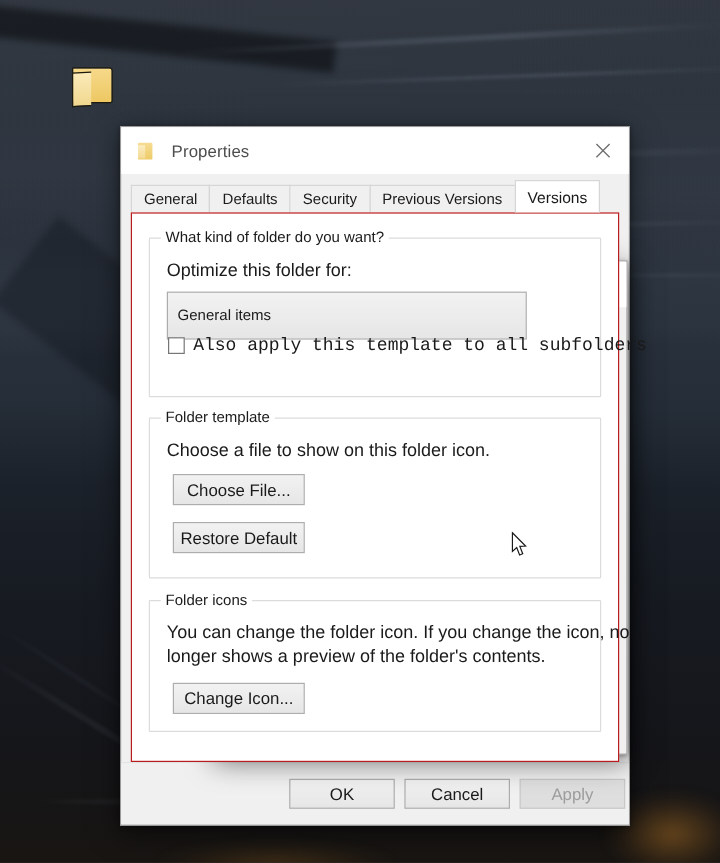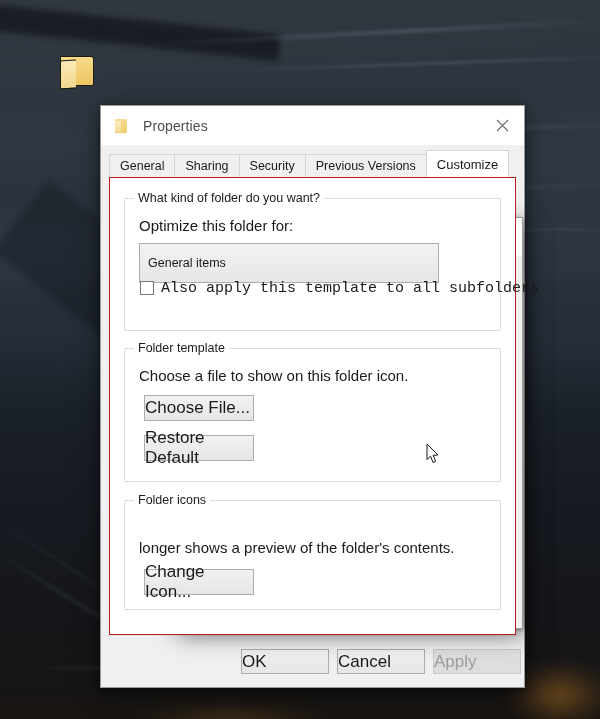--- a/index.html
+++ b/index.html
@@ -148,22 +148,22 @@
     padding: 0 4px;
     font-size: 12.5px;
     color: #1a1a1a;
     white-space: nowrap;
   }
   .lbl { position: absolute; font-size: 15px; color: #1a1a1a; white-space: nowrap; }
   .btn {
     position: absolute;
     background: linear-gradient(180deg,#f2f2f2 0%, #e6e6e6 100%);
     border: 1px solid #adadad;
-    font-size: 17px; color: #1a1a1a;
-    display: flex; align-items: center; 
+    font-size: 14px; color: #1a1a1a;
+    display: flex; align-items: center; justify-content: center;
     cursor: default;
   }
   .btn.disabled { color: #9d9d9d; background: #dedede; border-color: #c9c9c9; }
   .combo {
     position: absolute;
     background: linear-gradient(180deg,#f2f2f2 0%, #e6e6e6 100%);
     border: 1px solid #acacac;
     font-size: 12.5px; color: #1a1a1a;
     display: flex; align-items: center;
     padding-left: 8px;
@@ -297,30 +297,30 @@
           <path d="M1 1 L12 12 M12 1 L1 12" stroke="#6e6e6e" stroke-width="1.1" fill="none"></path>
         </svg>
     </span>
   </div>
 
   <div class="tabstrip">
     <div class="tab">
         <span>General</span>
       </div>
     <div class="tab">
-        <span>Sharing</span>
+        <span>Defaults</span>
       </div>
     <div class="tab">
         <span>Security</span>
       </div>
     <div class="tab">
         <span>Previous Versions</span>
       </div>
     <div class="tab active">
-        <span>Customize</span>
+        <span>Versions</span>
       </div>
   </div>
 
   <div class="tabpage">
 
     <div class="groupbox" style="left:14px; top:20px; right:14px; height:133px;">
       <div class="gb-title">What kind of folder do you want?</div>
       <div class="lbl" style="left:14px; top:18px;">Optimize this folder for:</div>
       <div class="combo" style="left:14px; top:44px; width:300px; height:40px;">
         <span>General items</span>
@@ -335,20 +335,21 @@
       <div class="btn" style="left:19px; top:46px; width:110px; height:26px;">
         <span>Choose File...</span>
       </div>
       <div class="btn" style="left:19px; top:86px; width:110px; height:26px;">
         <span>Restore Default</span>
       </div>
     </div>
 
     <div class="groupbox" style="left:14px; top:322px; right:14px; height:110px;">
       <div class="gb-title">Folder icons</div>
+      <div class="lbl" style="left:14px; top:18px;">You can change the folder icon. If you change the icon, no</div>
       <div class="lbl" style="left:14px; top:38px;">longer shows a preview of the folder's contents.</div>
       <div class="btn" style="left:19px; top:68px; width:110px; height:26px;">
         <span>Change Icon...</span>
       </div>
     </div>
   </div>
 
   <div class="footer">
     <div class="btn" style="left:140px;">
       <span>OK</span>

